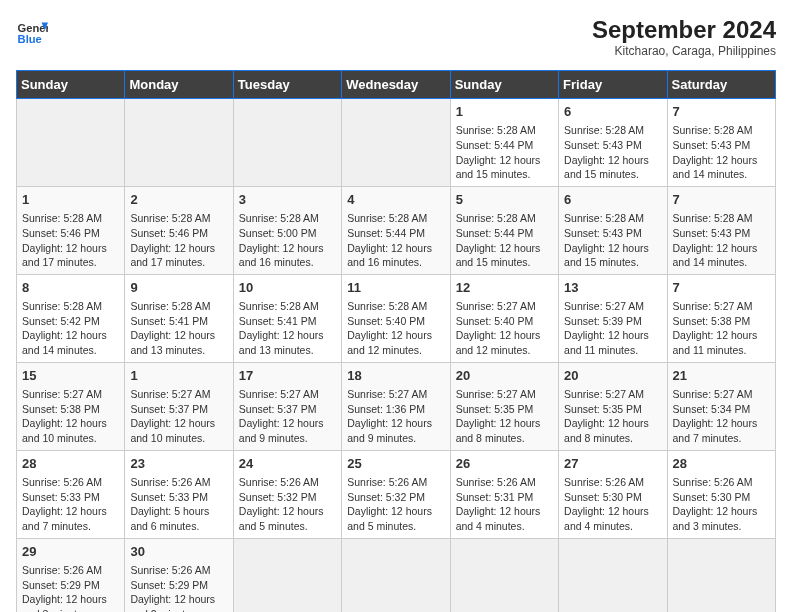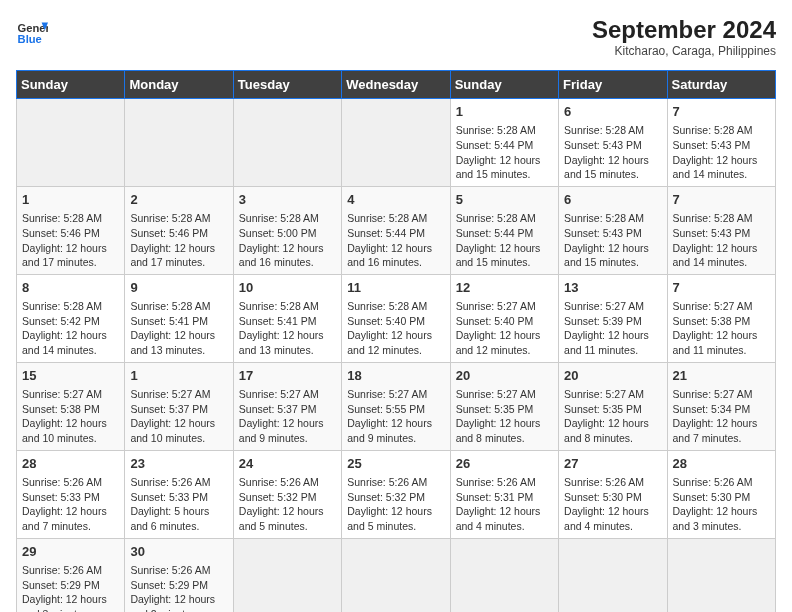--- a/index.html
+++ b/index.html
@@ -230,21 +230,21 @@
       </td>
       <td>
         <span class="day-num">17</span>
         <span>Sunrise: 5:27 AM</span><br>
         <span>Sunset: 5:37 PM</span><br>
         <span>Daylight: 12 hours and 9 minutes.</span>
       </td>
       <td>
         <span class="day-num">18</span>
         <span>Sunrise: 5:27 AM</span><br>
-        <span>Sunset: 5:55 PM</span><br>
+        <span>Sunset: 1:36 PM</span><br>
         <span>Daylight: 12 hours and 9 minutes.</span>
       </td>
       <td>
         <span class="day-num">20</span>
         <span>Sunrise: 5:27 AM</span><br>
         <span>Sunset: 5:35 PM</span><br>
         <span>Daylight: 12 hours and 8 minutes.</span>
       </td>
       <td>
         <span class="day-num">20</span>

